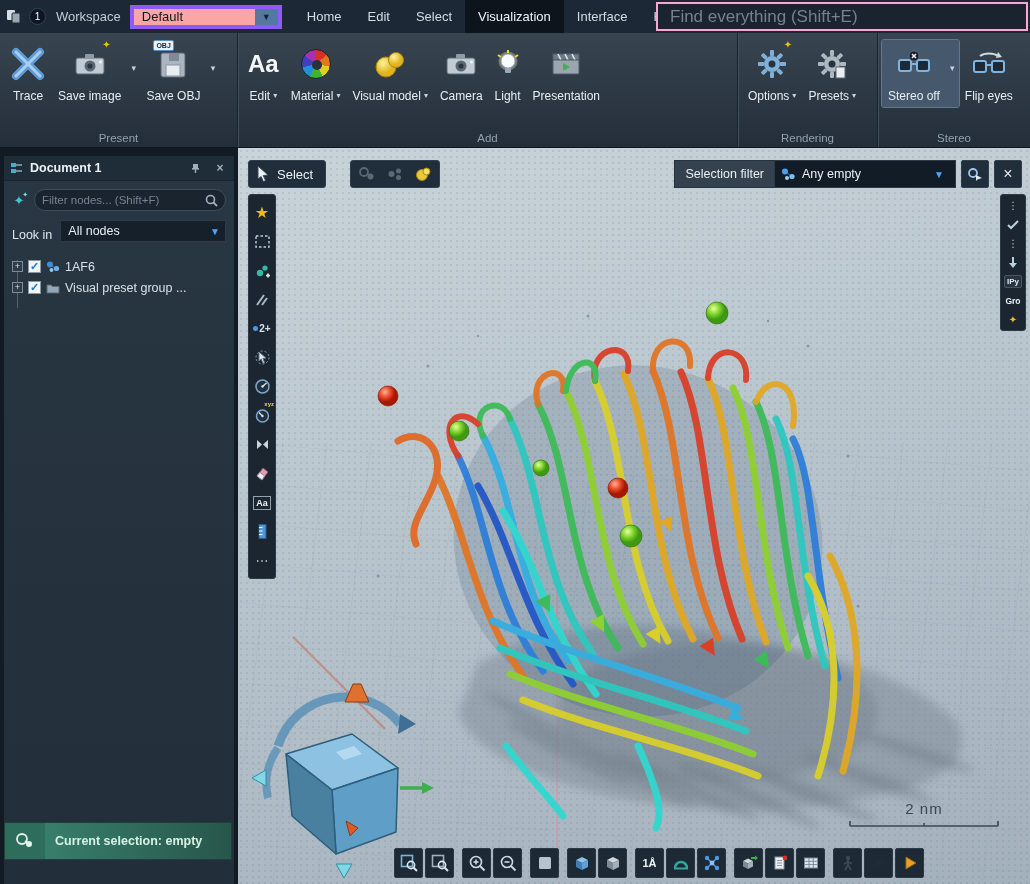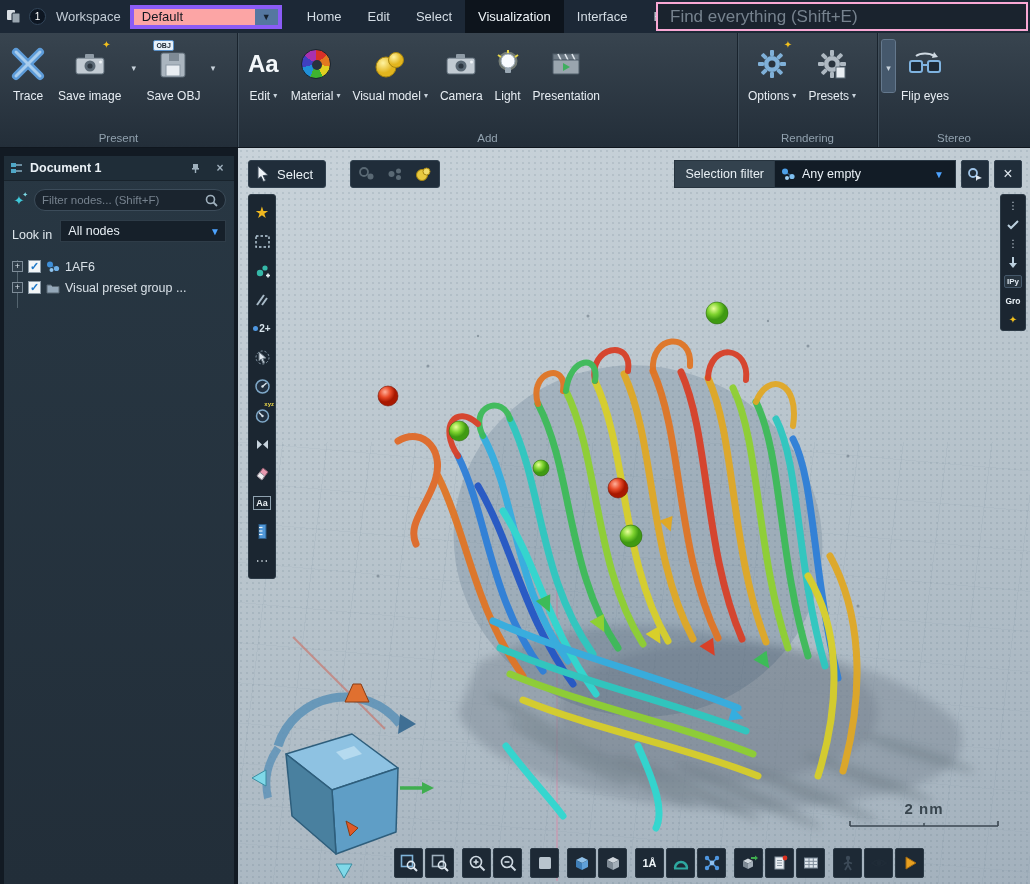--- a/index.html
+++ b/index.html
@@ -88,21 +88,21 @@
   #vp-mini{position:absolute;right:4px;top:46px;width:26px;background:#1b2631;border:1px solid #2c3a46;border-radius:3px;display:flex;flex-direction:column;align-items:center;padding:2px 0;gap:2px;color:#c4cfd8}
   .mini-it{height:17px;display:flex;align-items:center;justify-content:center;font-size:10px;width:100%}
   .mini-badge{font-size:8px;font-weight:bold;border:1px solid #45586a;border-radius:2px;padding:0 2px;line-height:11px;background:#27343f;color:#dfe8f0}
   .mini-txt{font-size:8.5px;font-weight:bold;color:#e8f0f6}
   .mini-spark{color:#f2c01d;font-size:10px}
   #vp-bottom{position:absolute;left:156px;bottom:6px;height:30px;display:flex;gap:2px}
   .bbtn{width:29px;height:30px;background:#1d2935;border:1px solid #2b3945;border-radius:2px;display:flex;align-items:center;justify-content:center;color:#e8eef4}
   .bgap{margin-left:6px}
   .res{font-size:11px;font-weight:bold;color:#eef4f8}
   #scalebar{position:absolute;left:610px;top:652px;width:152px;text-align:center;color:#39464f}
-  .scale-text{font-size:15px;font-weight:bold;letter-spacing:1px}
+  .scale-text{font-size:15px;font-weight:normal;letter-spacing:1px}
   .pos{position:absolute}
 </style>
 </head>
 <body>
 
 <div id="screen">
 
   <div id="titlebar">
     <span class="app-icon">
       <svg width="15" height="15" viewBox="0 0 15 15">
@@ -307,20 +307,35 @@
         <span class="rlabel">
             <span>Presets</span>
             <span class="caret">▾</span>
           </span>
       </div>
       <div class="rgroup-label">Rendering</div>
     </div>
 
     <div class="rgroup" style="width:153px">
       <div class="rwrap selected">
+        <div class="rbtn">
+          <span class="ricon">
+            <svg width="36" height="28" viewBox="0 0 36 28">
+              <rect x="3" y="10" width="12" height="11" rx="2" fill="#1d2935" stroke="#7fb3e0" stroke-width="2"></rect>
+              <rect x="21" y="10" width="12" height="11" rx="2" fill="#1d2935" stroke="#7fb3e0" stroke-width="2"></rect>
+              <line x1="15" y1="14" x2="21" y2="14" stroke="#7fb3e0" stroke-width="2"></line>
+              <circle cx="18" cy="6" r="5" fill="#141d26" stroke="#5a6874"></circle>
+              <line x1="16" y1="4" x2="20" y2="8" stroke="#e8eef4" stroke-width="1.6"></line>
+              <line x1="20" y1="4" x2="16" y2="8" stroke="#e8eef4" stroke-width="1.6"></line>
+            </svg>
+          </span>
+          <span class="rlabel">
+              <span>Stereo off</span>
+            </span>
+        </div>
         <span class="rsplit">▾</span>
       </div>
       <div class="rbtn">
         <span class="ricon">
           <svg width="36" height="28" viewBox="0 0 36 28">
             <path d="M9,6 A11,6 0 0 1 27,6" fill="none" stroke="#cfd9e2" stroke-width="2"></path>
             <polygon points="27,2 31,7 25,8" fill="#cfd9e2"></polygon>
             <rect x="3" y="11" width="12" height="11" rx="2" fill="#1d2935" stroke="#7fb3e0" stroke-width="2"></rect>
             <rect x="21" y="11" width="12" height="11" rx="2" fill="#1d2935" stroke="#7fb3e0" stroke-width="2"></rect>
             <line x1="15" y1="15" x2="21" y2="15" stroke="#7fb3e0" stroke-width="2"></line>
@@ -384,20 +399,30 @@
         <span>1AF6</span>
       </div>
       <div class="tree-row">
         <span class="expander">+</span>
         <span class="cbx">✓</span>
         <svg width="14" height="12" viewBox="0 0 14 12">
           <path d="M1,3 L5,3 L6.5,4.5 L13,4.5 L13,11 L1,11 Z" fill="#94a7b8" stroke="#5a6874"></path>
         </svg>
         <span>Visual preset group ...</span>
       </div>
+    </div>
+    <div class="sel-bar">
+      <span class="sel-icon">
+        <svg width="20" height="18" viewBox="0 0 20 18">
+          <circle cx="7" cy="7" r="5" fill="none" stroke="#dff4ea" stroke-width="1.8"></circle>
+          <circle cx="14" cy="12" r="3" fill="#dff4ea"></circle>
+          <line x1="10" y1="9" x2="12.5" y2="10.8" stroke="#dff4ea" stroke-width="1.6"></line>
+        </svg>
+      </span>
+      <span class="sel-text">Current selection: empty</span>
     </div>
   </div>
 
   <div id="viewport">
     <div class="vp-dots"></div>
     <div class="vp-grid"></div>
     <div class="axis-pink"></div>
     <div class="axis-red"></div>
 
     <svg class="pos" style="left:180px;top:395px" width="610" height="300" viewBox="0 0 610 300">

